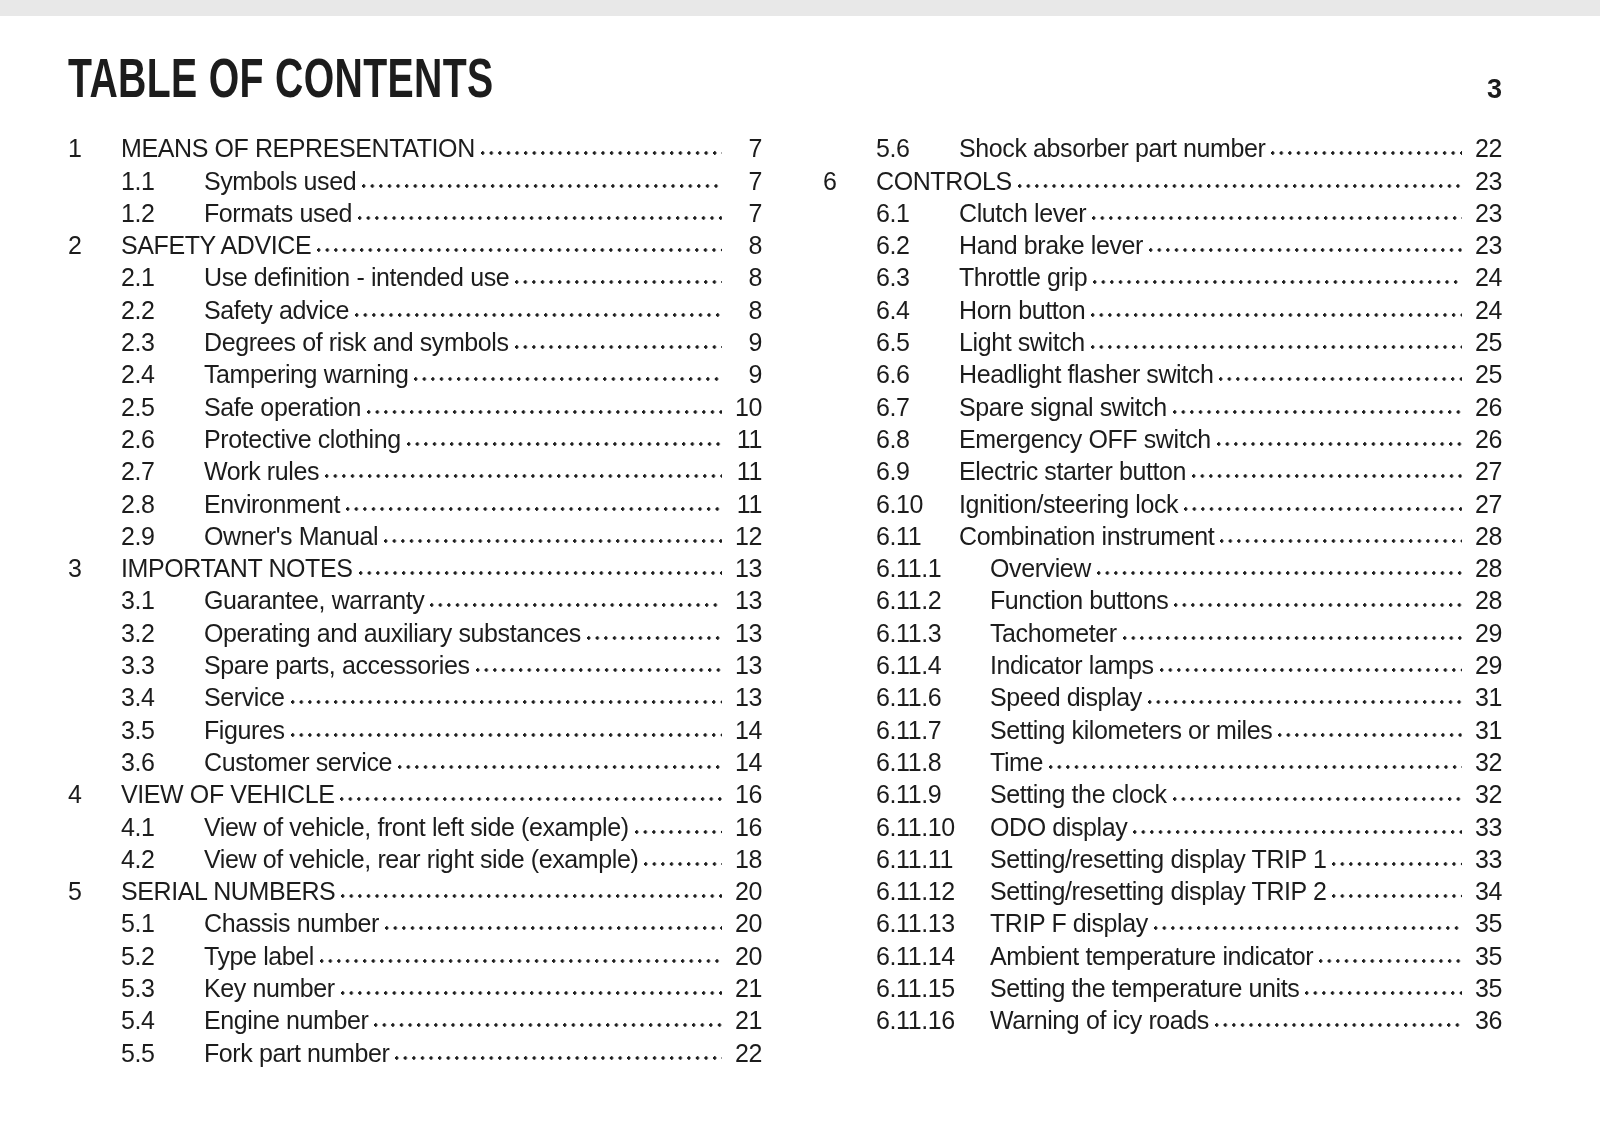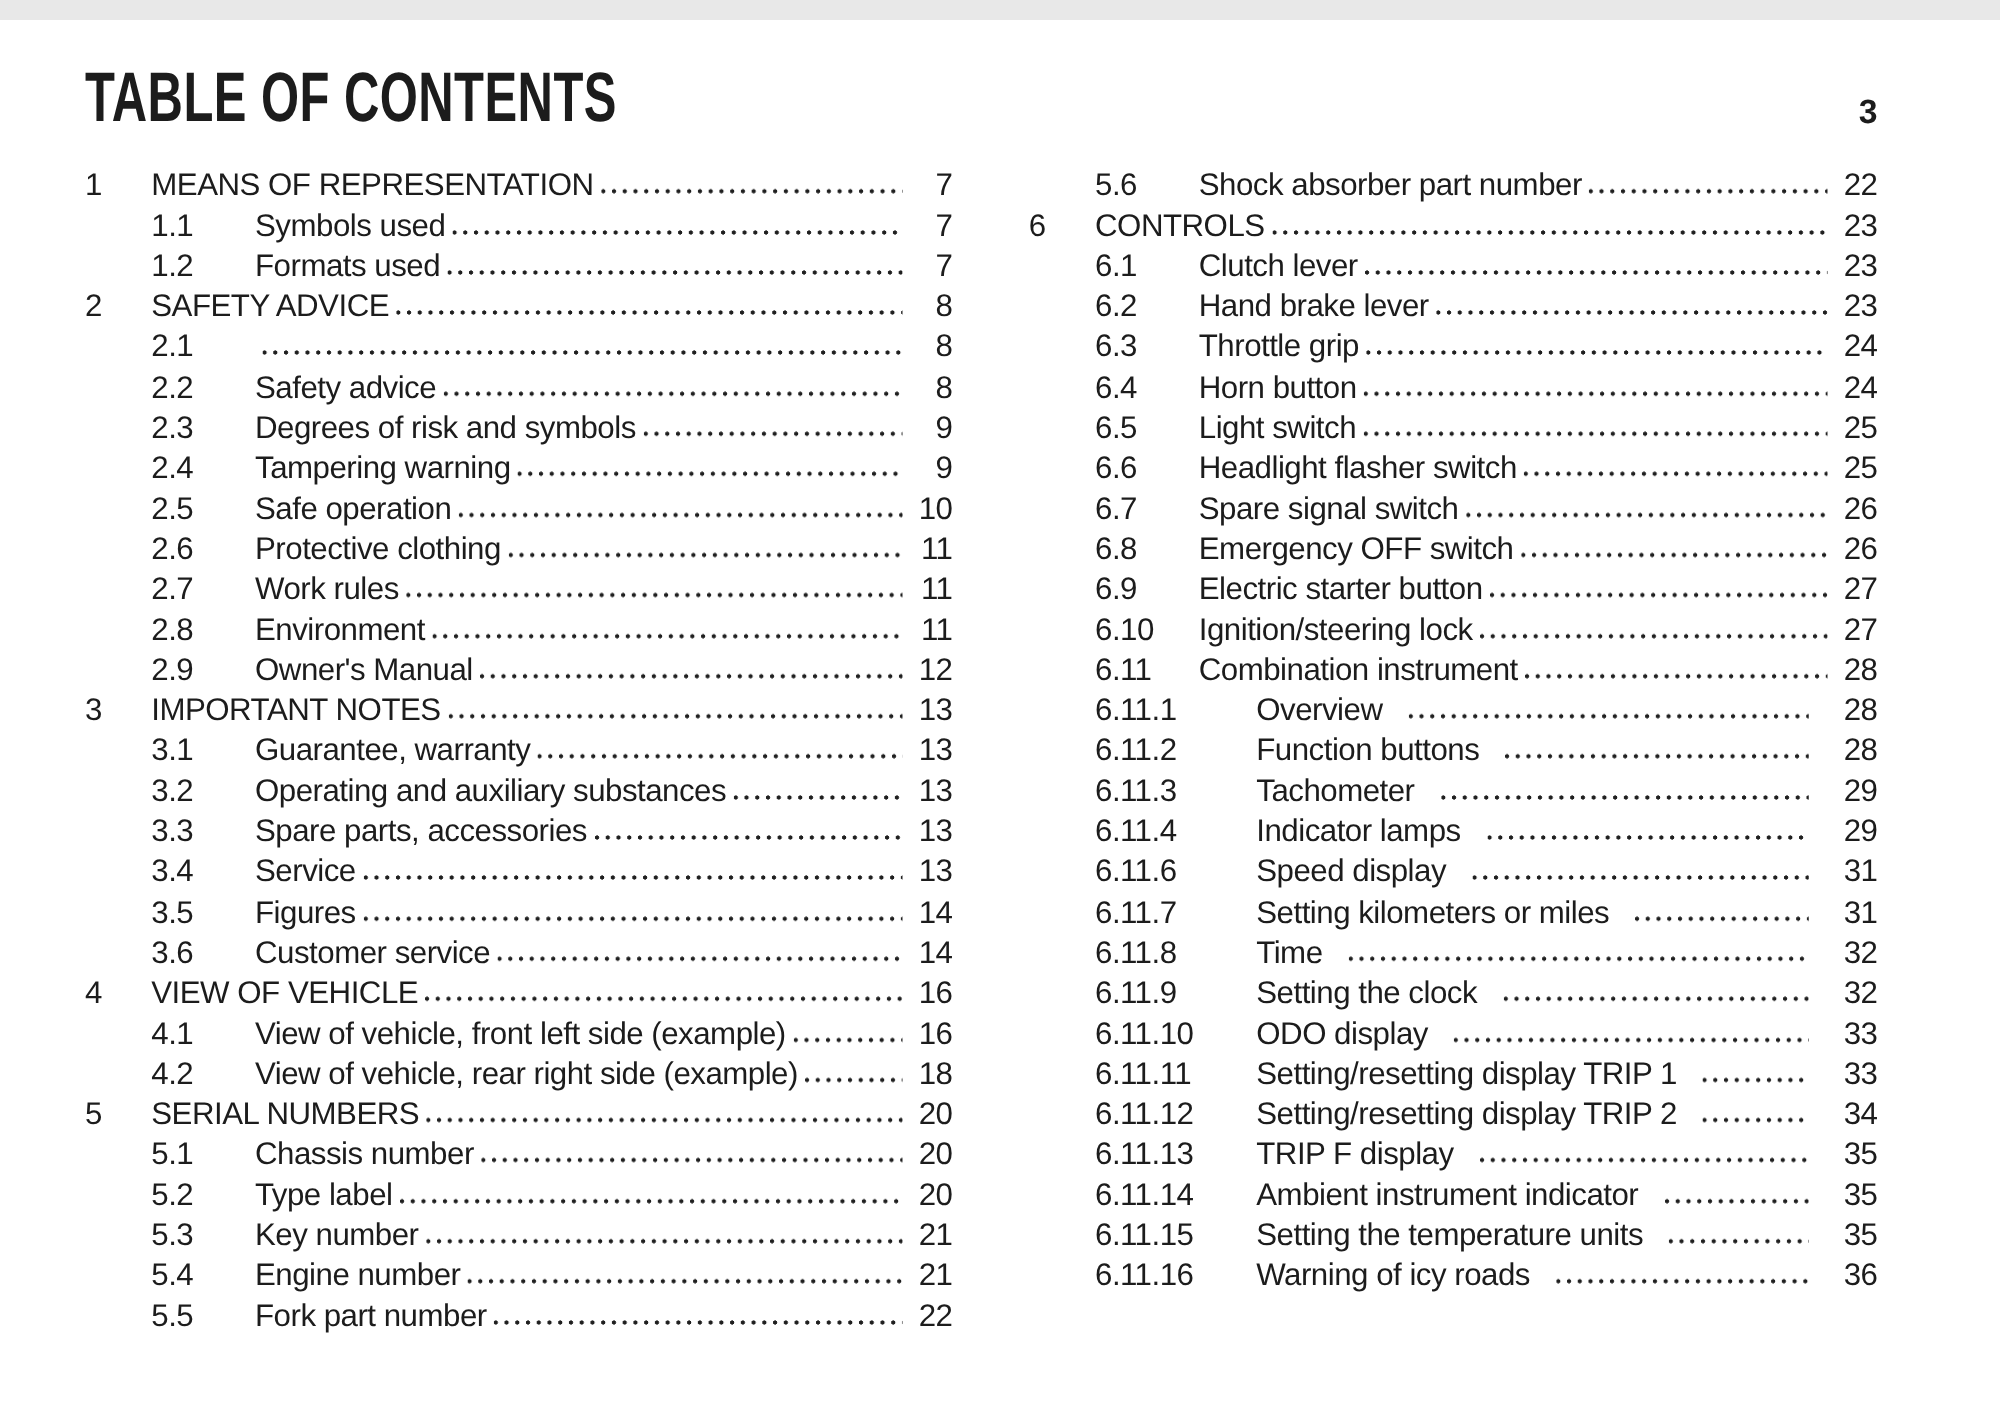--- a/index.html
+++ b/index.html
@@ -52,21 +52,21 @@
     height: 32.3px;
     font-size: 25px;
     letter-spacing: -0.4px;
     white-space: nowrap;
     line-height: 1.08;
   }
   .entry .num  { flex: none; }
   .lvl1 .num   { width: 53px; }
   .lvl2        { padding-left: 53px; align-items: flex-end; }
   .lvl2 .num   { width: 83px; }
-  .lvl3        { padding-left: 53px; gap: 15px; }
+  .lvl3        { padding-left: 53px; }
   .lvl3 .num   { width: 114px; }
   .entry .label { flex: none; }
   .leader {
     flex: 1 1 auto;
     min-width: 10px;
     align-self: flex-end;
     height: 4px;
     margin: 0 4px 7px 6px;
     background-image: radial-gradient(circle at 1.7px 2px, #1f1f1f 1.5px, transparent 1.9px);
     background-size: 8.6px 4px;
@@ -110,20 +110,21 @@
           <span class="pageref">7</span>
         </div>
         <div class="entry lvl1">
           <span class="num">2</span>
           <span class="label">SAFETY ADVICE</span>
           <span class="leader"></span>
           <span class="pageref">8</span>
         </div>
         <div class="entry lvl2">
           <span class="num">2.1</span>
+          <span class="label">Use definition - intended use</span>
           <span class="leader"></span>
           <span class="pageref">8</span>
         </div>
         <div class="entry lvl2">
           <span class="num">2.2</span>
           <span class="label">Safety advice</span>
           <span class="leader"></span>
           <span class="pageref">8</span>
         </div>
         <div class="entry lvl2">
@@ -411,21 +412,21 @@
           <span class="pageref">34</span>
         </div>
         <div class="entry lvl3">
           <span class="num">6.11.13</span>
           <span class="label">TRIP F display</span>
           <span class="leader"></span>
           <span class="pageref">35</span>
         </div>
         <div class="entry lvl3">
           <span class="num">6.11.14</span>
-          <span class="label">Ambient instrument indicator</span>
+          <span class="label">Ambient temperature indicator</span>
           <span class="leader"></span>
           <span class="pageref">35</span>
         </div>
         <div class="entry lvl3">
           <span class="num">6.11.15</span>
           <span class="label">Setting the temperature units</span>
           <span class="leader"></span>
           <span class="pageref">35</span>
         </div>
         <div class="entry lvl3">

